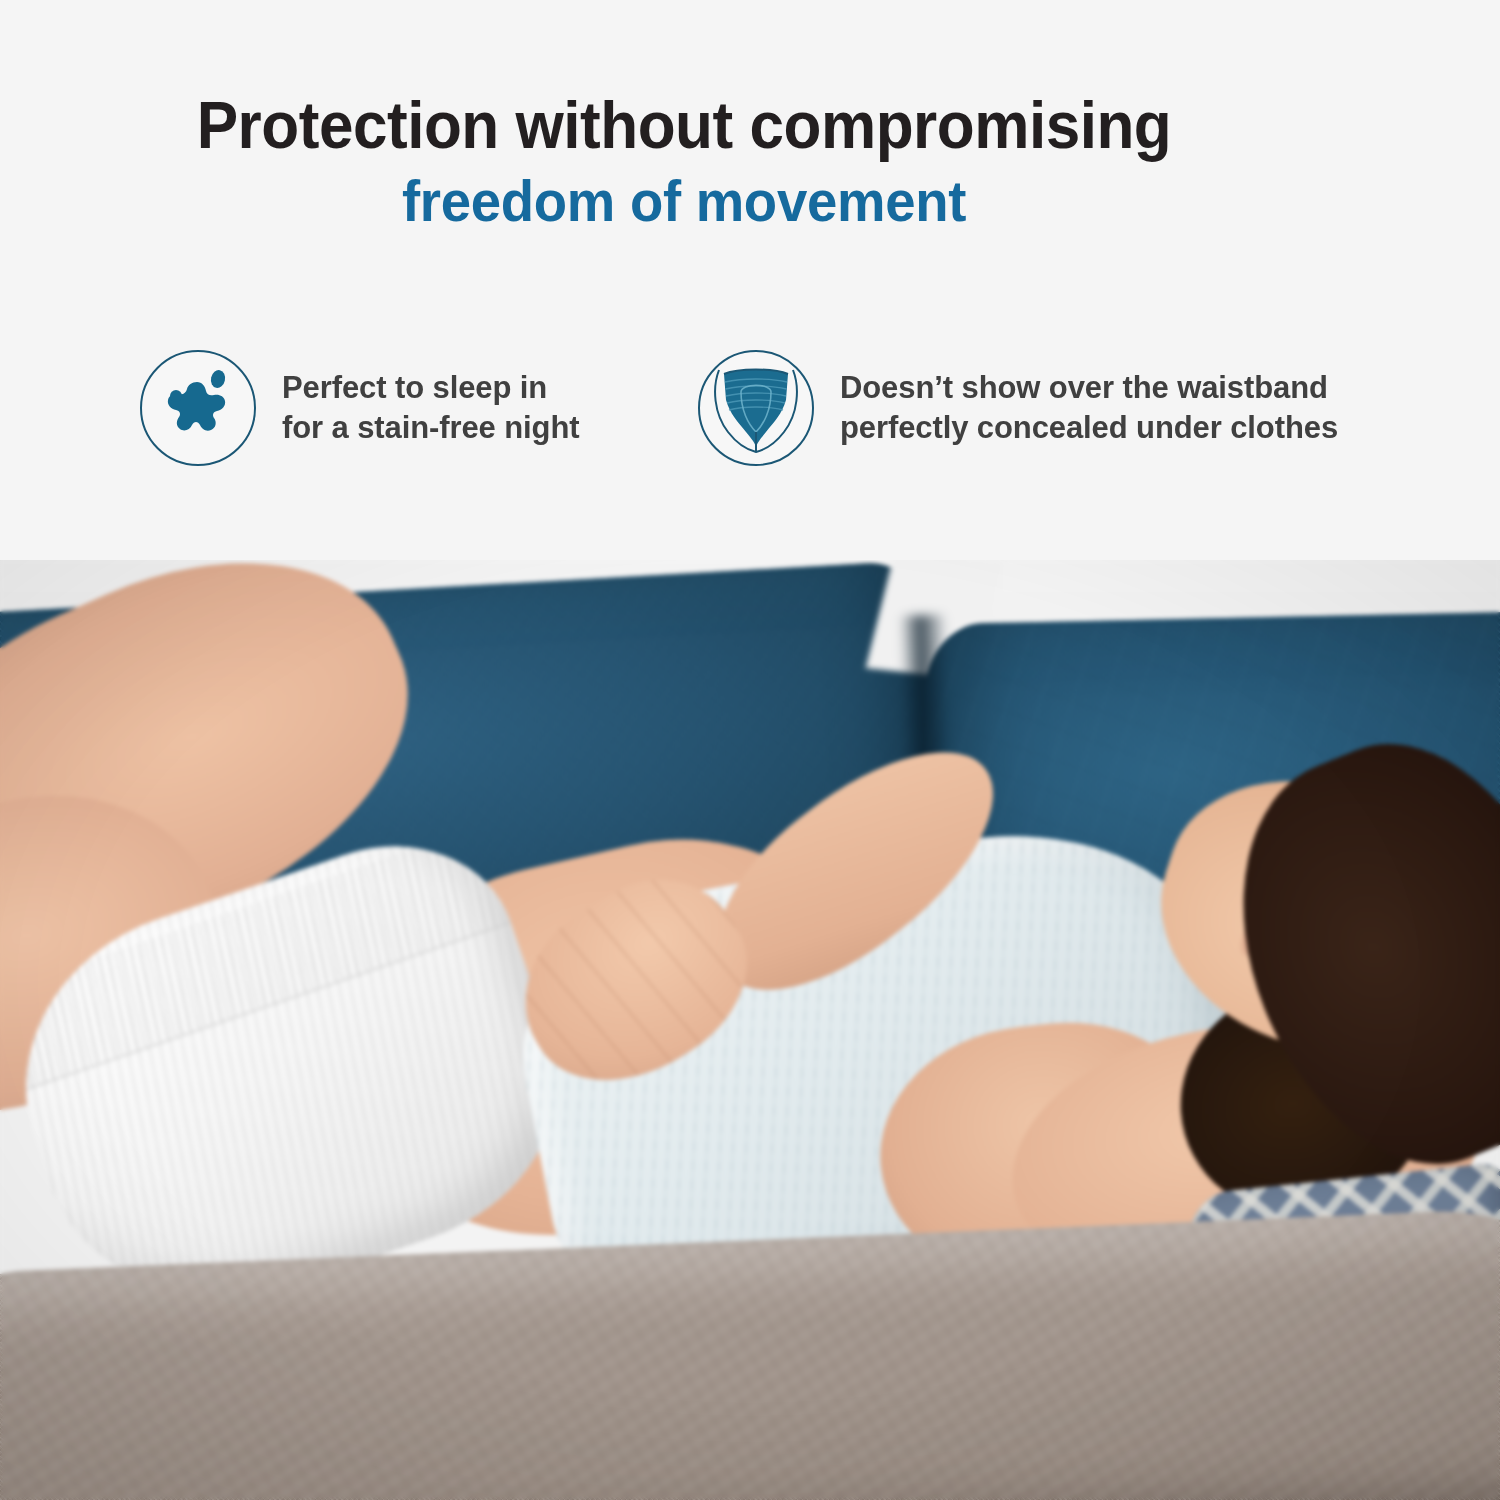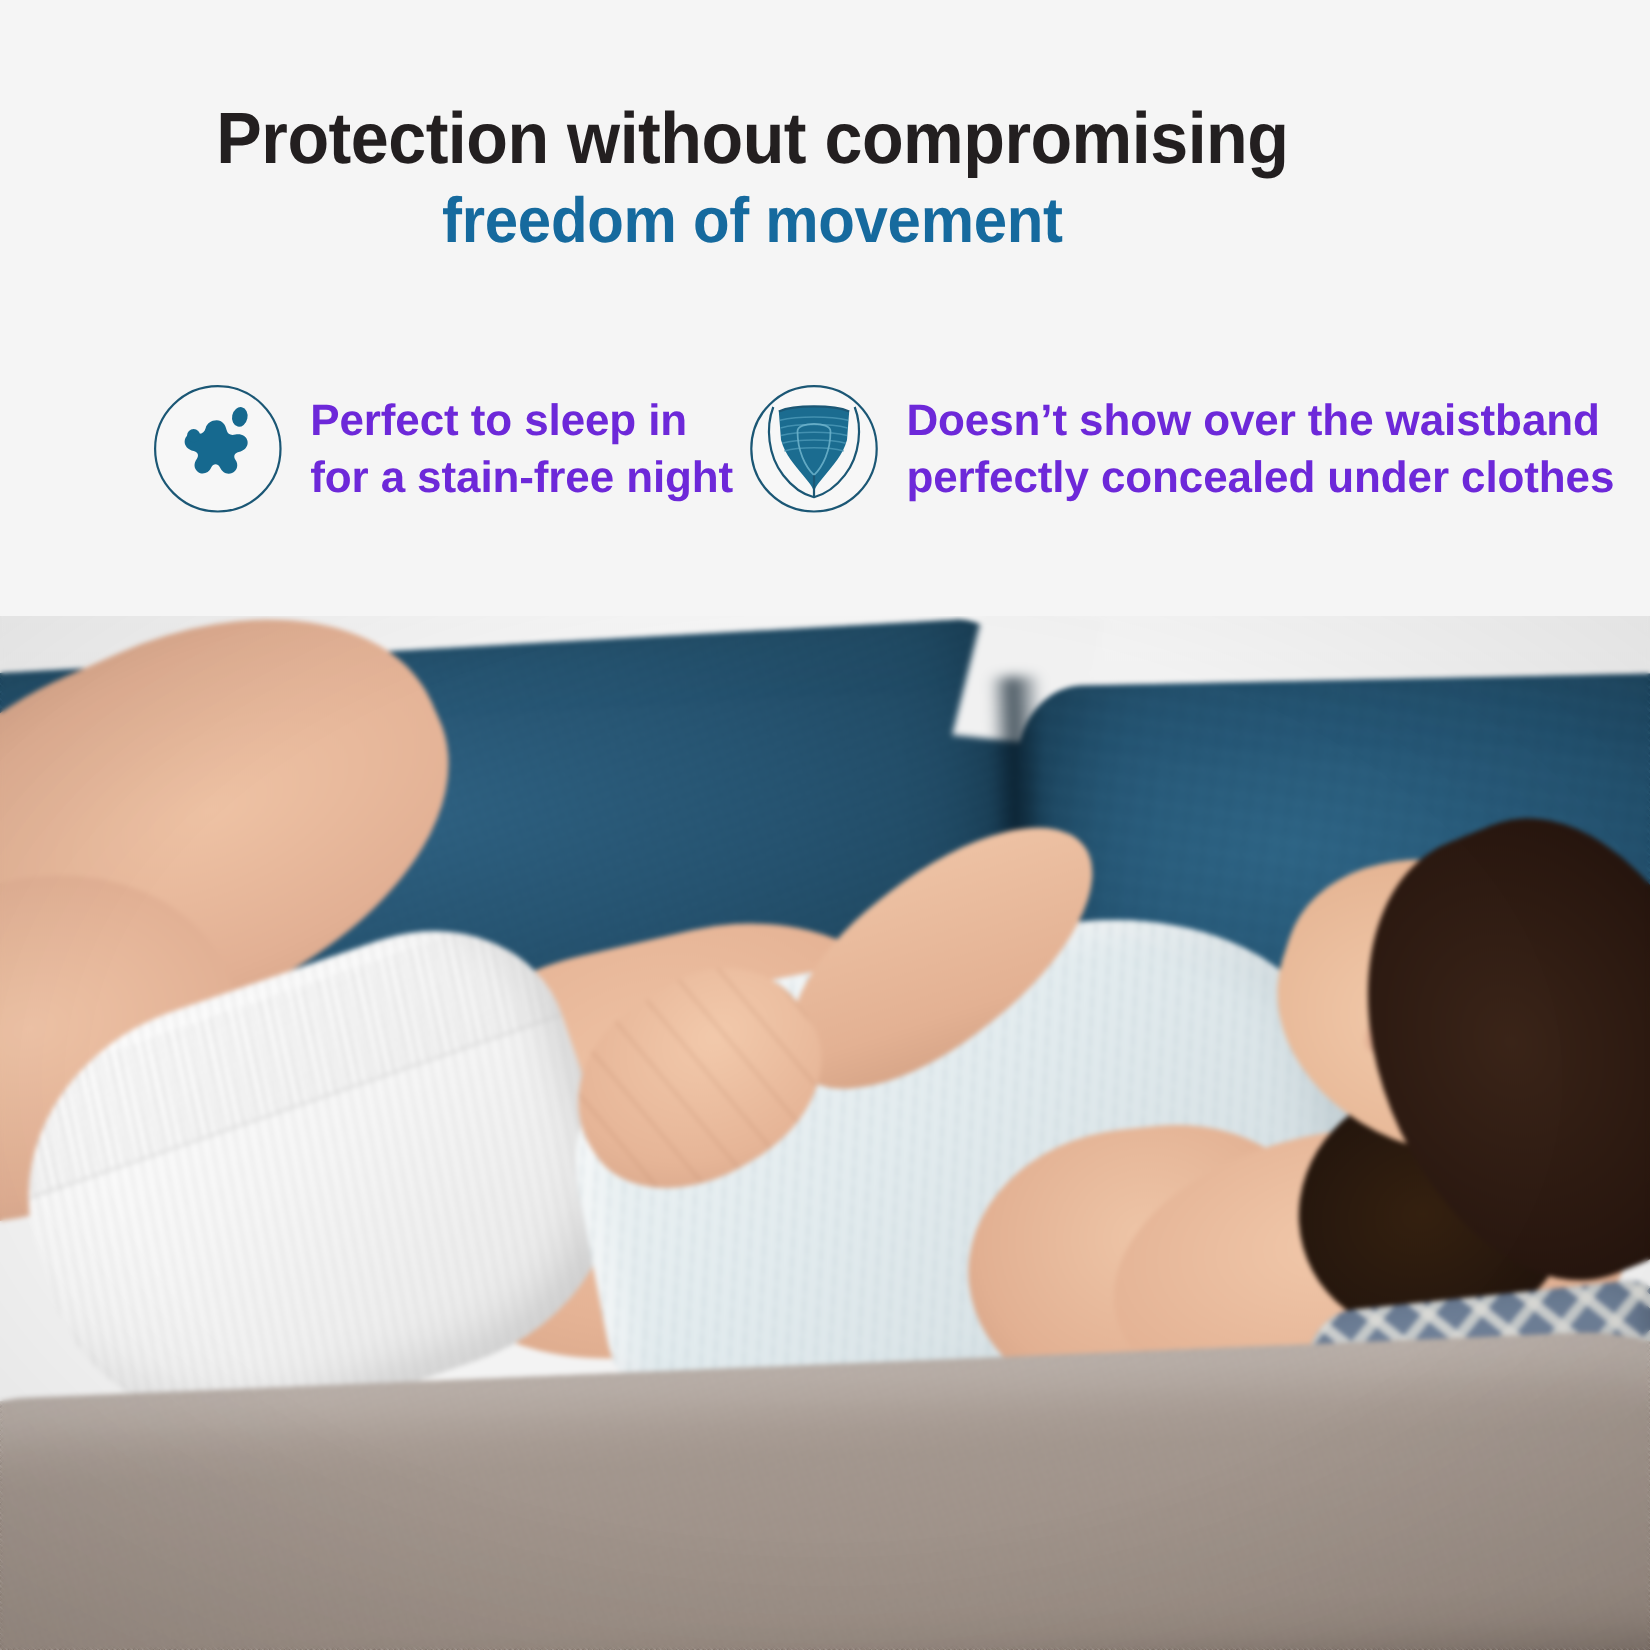--- a/index.html
+++ b/index.html
@@ -64,44 +64,44 @@
     width: 1500px;
     height: 150px;
   }
   .feature {
     position: absolute;
     display: flex;
     align-items: center;
     gap: 26px;
   }
   .feature-1 { left: 140px;  top: 2px; }
-  .feature-2 { left: 682px;  top: 2px; }
+  .feature-2 { left: 698px;  top: 2px; }
 
   .feature-icon-circle {
     flex: 0 0 auto;
     width: 112px;
     height: 112px;
     border-radius: 50%;
     border: 2.5px solid #1b5775;
     background: #f7f7f7;
     position: relative;
     overflow: hidden;
   }
   .feature-icon-circle svg {
     position: absolute;
     left: 0; top: 0;
     width: 112px;
     height: 112px;
   }
 
   .feature-text {
-    font-size: 40px;
+    font-size: 31px;
     line-height: 1.30;
     font-weight: 600;
-    color: #6d28d9;
+    color: #404040;
     white-space: pre-line;
     letter-spacing: -0.1px;
   }
 
   
   .photo {
     position: absolute;
     left: 0; top: 555px;
     width: 1500px;
     height: 945px;

